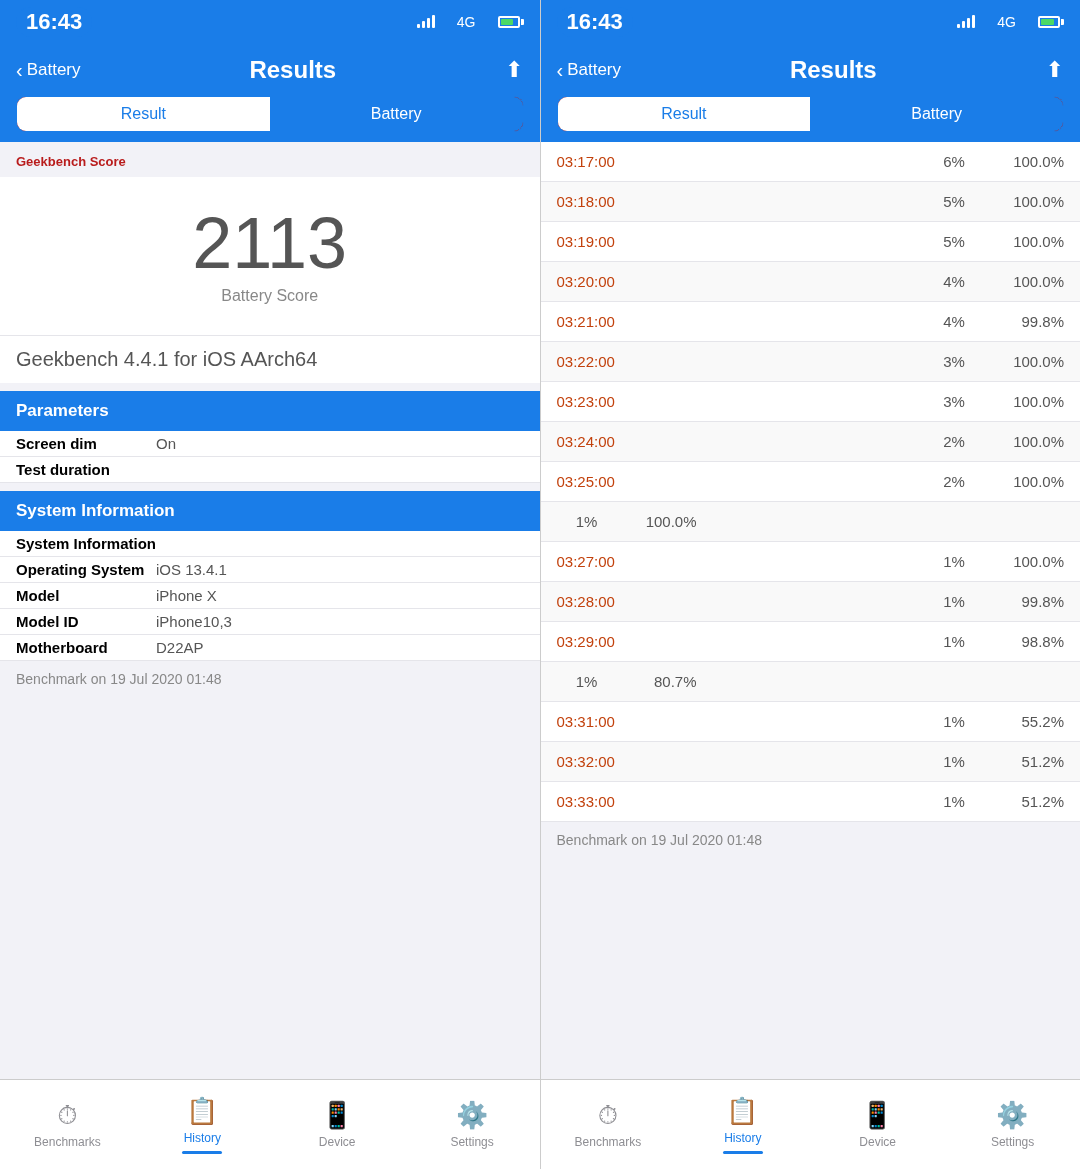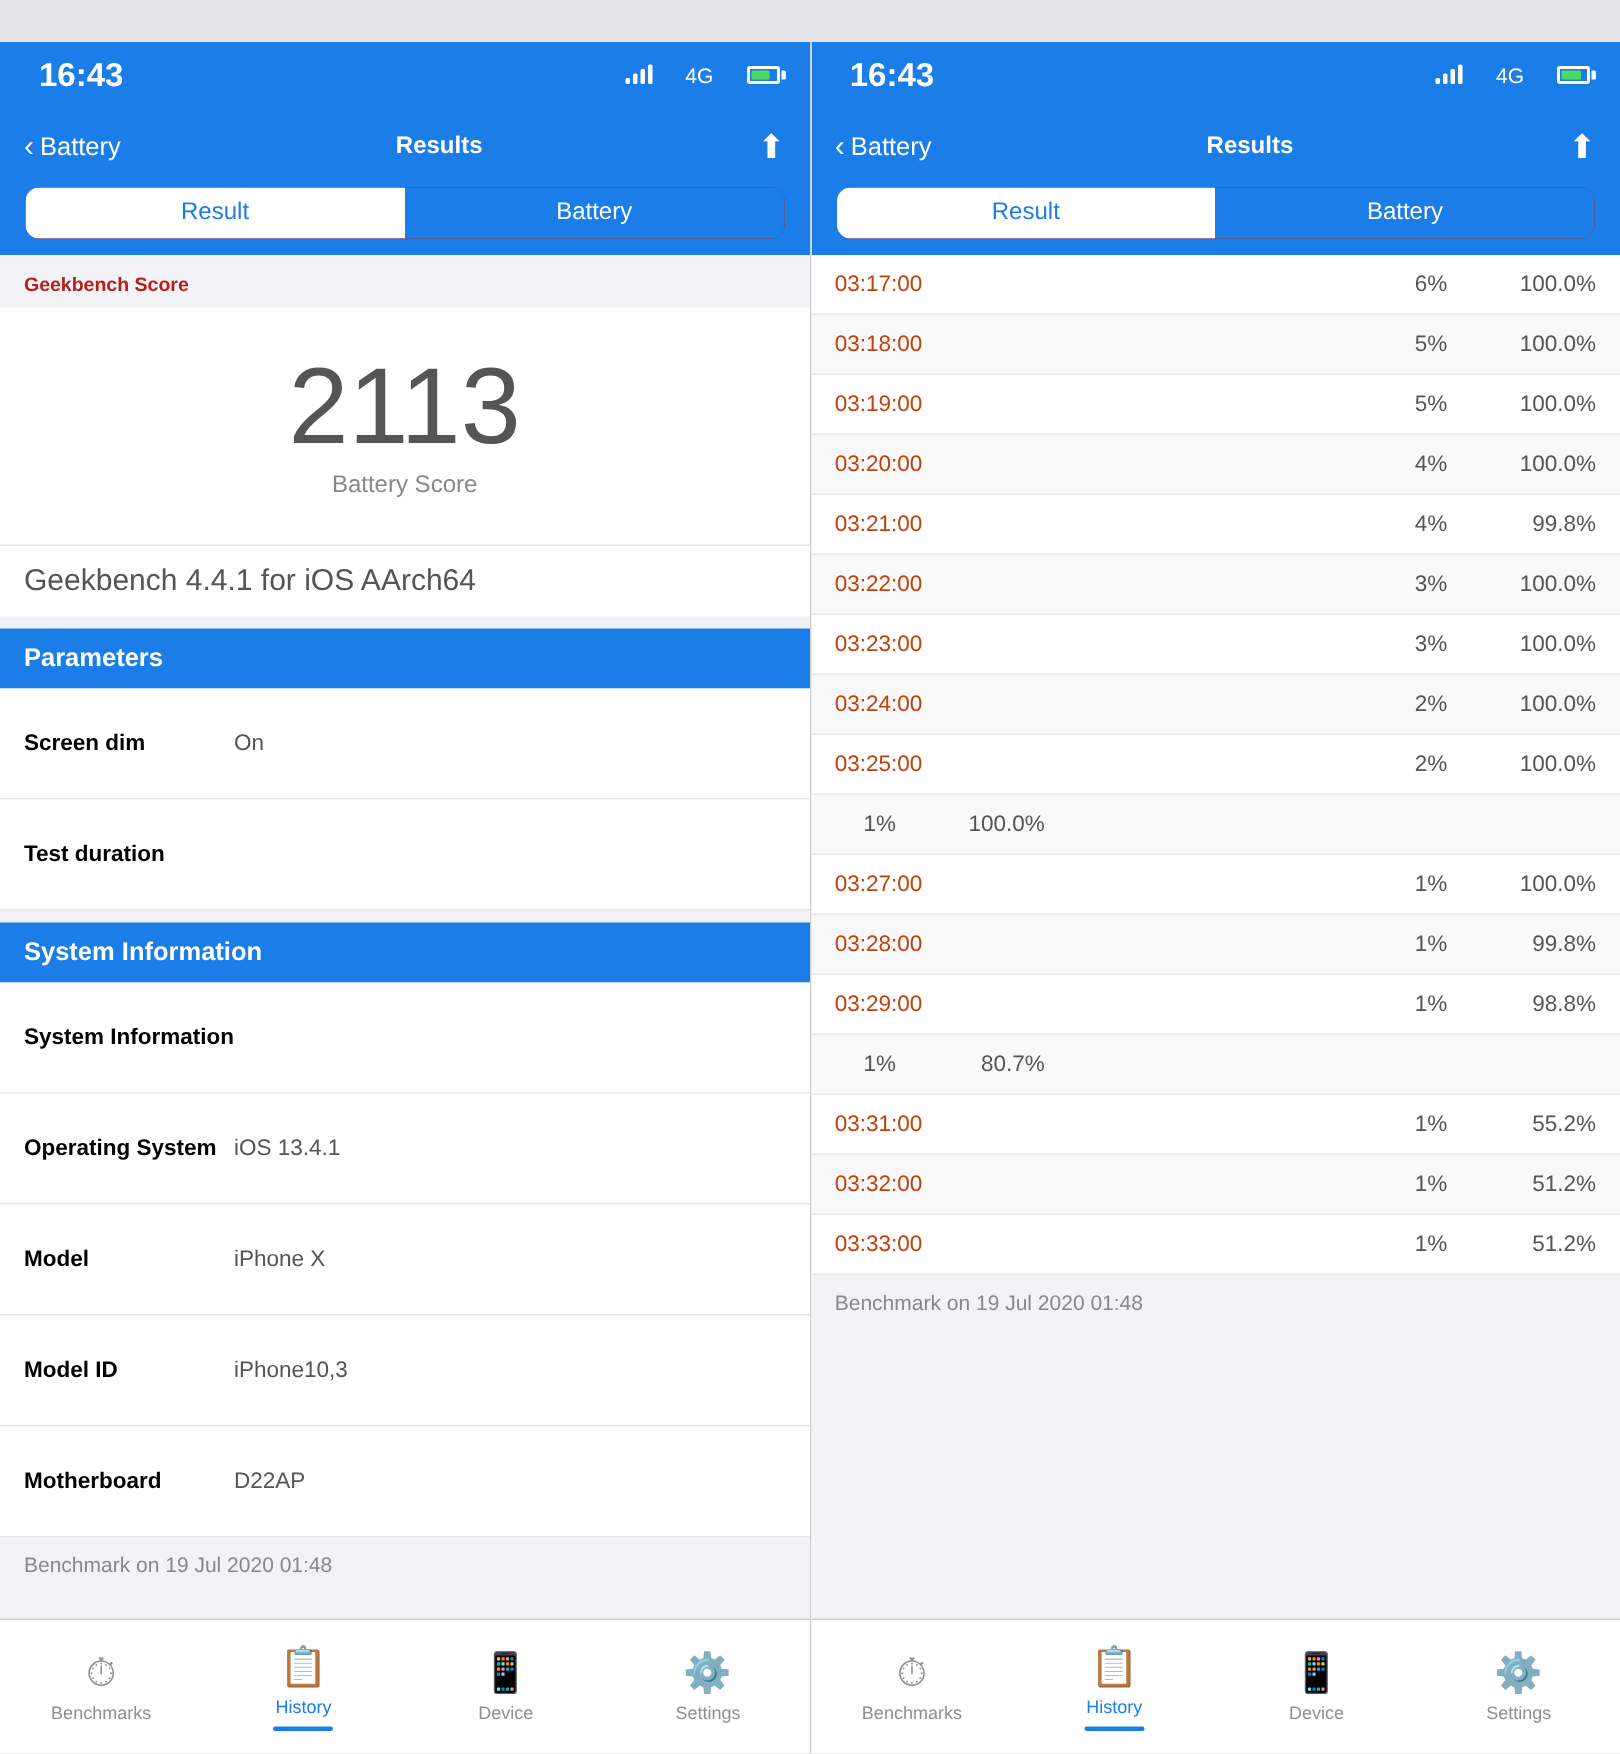--- a/index.html
+++ b/index.html
@@ -19,21 +19,20 @@
       overflow: hidden;
     }
 
     .phone {
       flex: 1;
       display: flex;
       flex-direction: column;
       background: #fff;
       border-right: 1px solid #ccc;
       overflow: hidden;
-      margin-top: 28px;
     }
     .phone:last-child { border-right: none; }
 
     
     .status-bar {
       background: #1a7de8;
       display: flex;
       align-items: center;
       justify-content: space-between;
       padding: 6px 16px;
@@ -109,21 +108,21 @@
       cursor: pointer;
     }
     .nav-chevron {
       font-size: 20px;
       font-weight: 300;
     }
     .nav-title {
       flex: 1;
       text-align: center;
       color: #fff;
-      font-size: 16px;
+      font-size: 24px;
       font-weight: 600;
     }
     .nav-share {
       color: #fff;
       font-size: 22px;
       cursor: pointer;
     }
 
     
     .segment-bar {
@@ -199,21 +198,21 @@
       padding: 10px 16px;
       font-size: 17px;
       font-weight: 600;
       color: #fff;
       margin-top: 8px;
     }
 
     .param-row {
       background: #fff;
       display: flex;
-      padding: 28px 16px;
+      padding: 4px 16px;
       border-bottom: 1px solid #e5e5ea;
       font-size: 15px;
     }
     .param-label {
       font-weight: 600;
       color: #000;
       min-width: 140px;
     }
     .param-value {
       color: #555;

